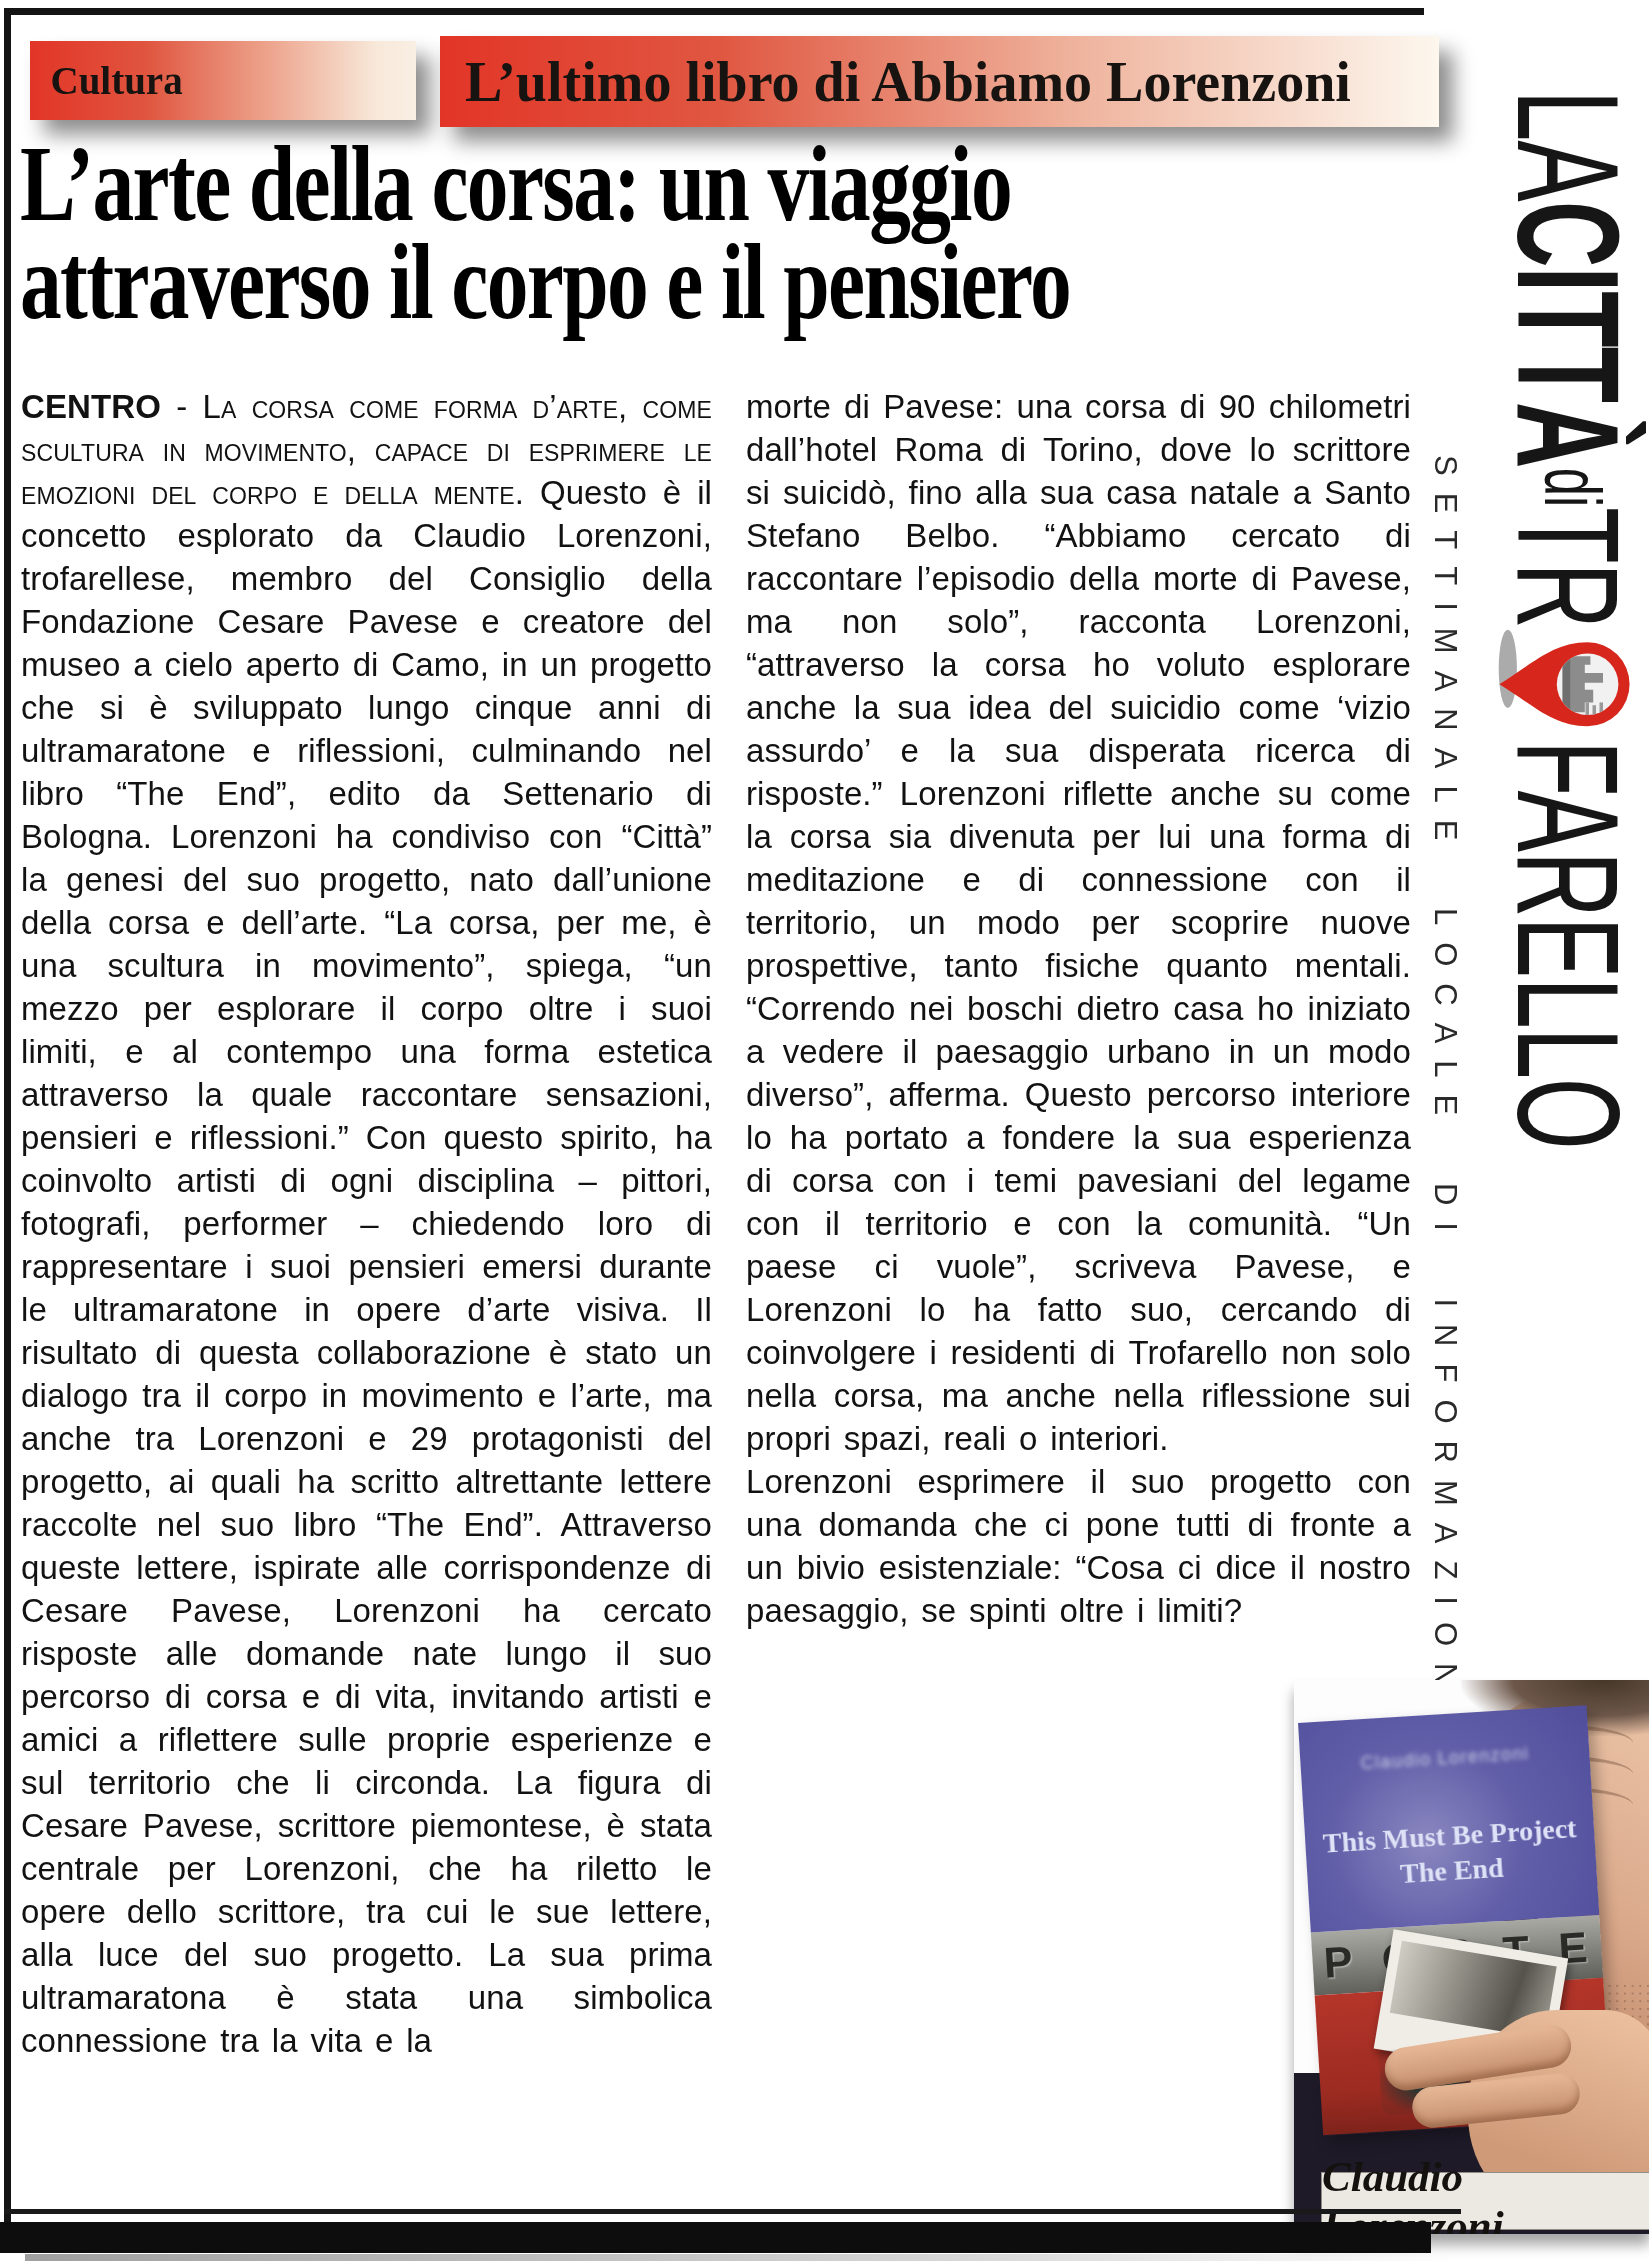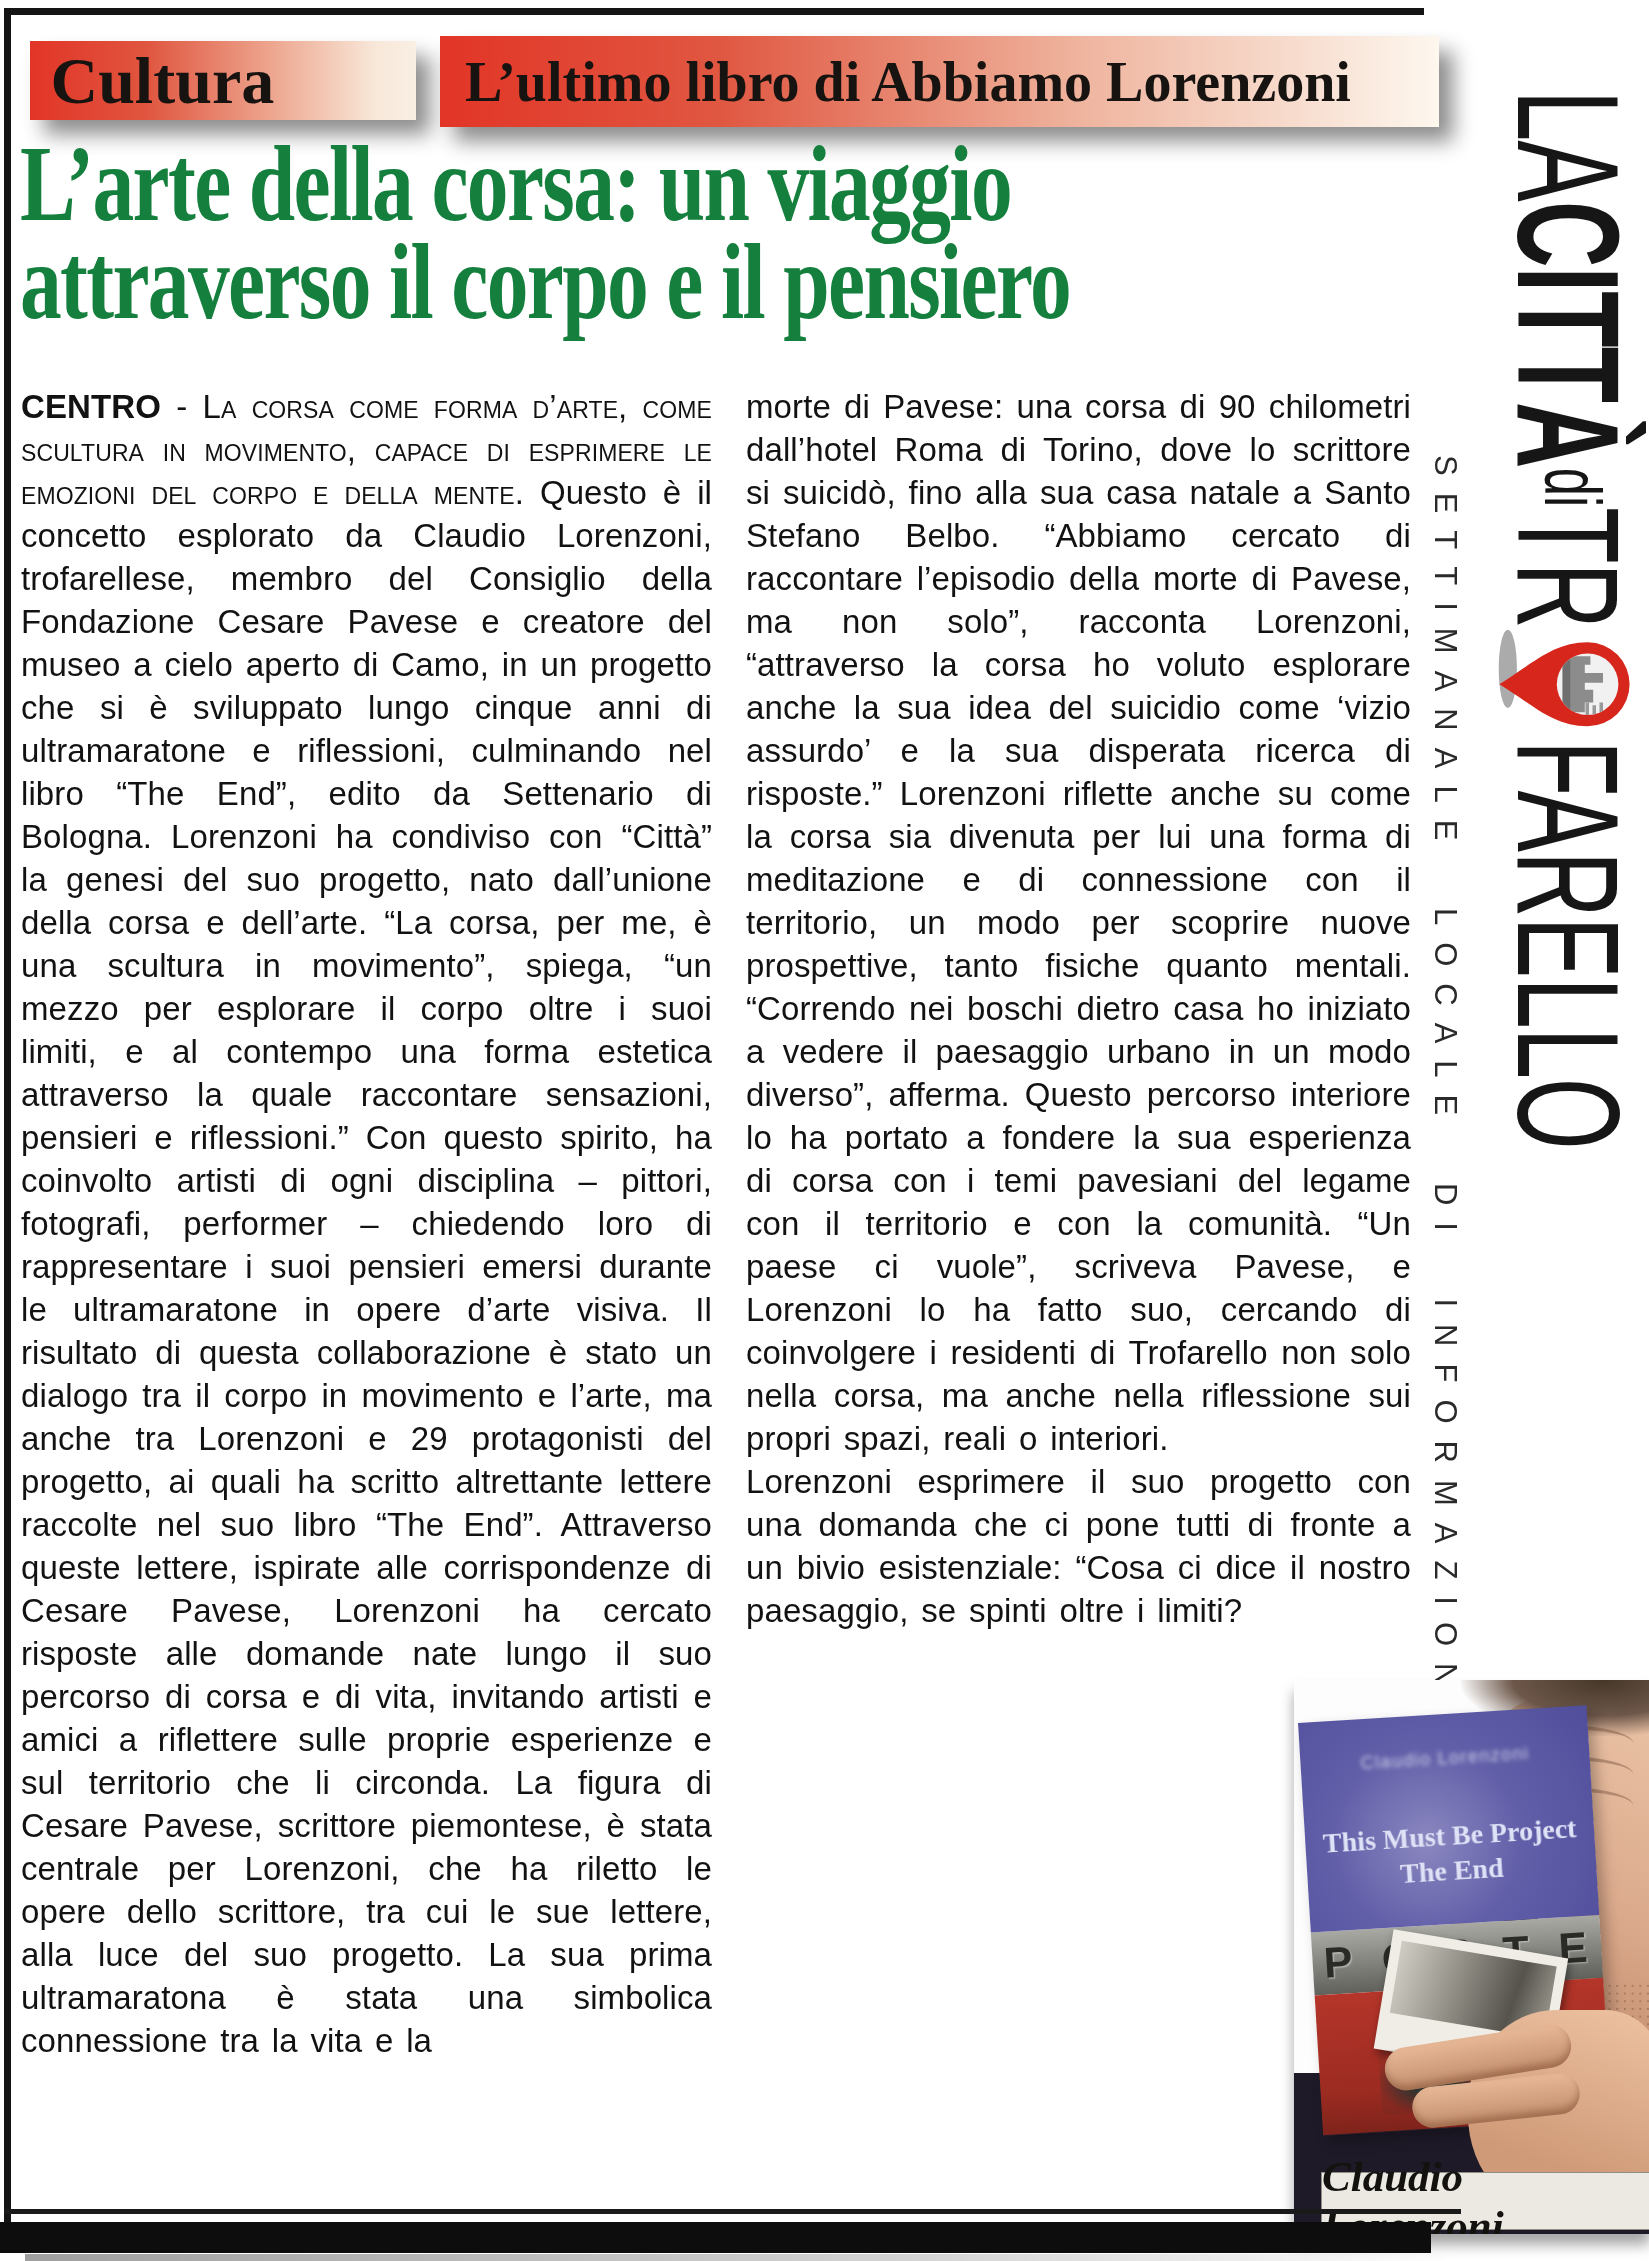--- a/index.html
+++ b/index.html
@@ -14,27 +14,27 @@
   .bar-bottom { position:absolute; left:0; top:2222px; width:1431px; height:31px; background:#0d0d0d; }
   .bar-shadow { position:absolute; left:25px; top:2254px; width:1431px; height:11.2px;
     background:linear-gradient(90deg, rgba(80,80,80,.55), rgba(120,120,120,.3) 65%, rgba(160,160,160,0)); }
 
   
   .kicker {
     position:absolute; display:flex; align-items:center;
     font-family:"Liberation Serif","DejaVu Serif",serif; font-weight:bold; color:#171310;
     box-shadow:14px 15.4px 19.6px rgba(0,0,0,.45);
   }
-  .kicker1 { left:29.5px; top:41px; width:365px; height:79px; font-size:66px; padding-left:21px;
+  .kicker1 { left:29.5px; top:41px; width:365px; height:79px; font-size:39px; padding-left:21px;
     background:linear-gradient(90deg,#e23527 0%,#e0553f 30%,#eda48d 62%,#f8e9da 90%,#f9efe3 100%); }
   .kicker2 { left:440px; top:36px; width:974px; height:91px; font-size:56px; padding-left:25px;
     background:linear-gradient(90deg,#e23527 0%,#e05741 28%,#efb49e 64%,#fdf7ee 100%); }
 
   
-  .headline { position:absolute; left:19.6px; top:135px; color:#15803d;
+  .headline { position:absolute; left:19.6px; top:135px; color:#000000;
     font-family:"Liberation Serif","DejaVu Serif",serif; font-weight:bold;
     font-size:107px; line-height:98px; letter-spacing:-2.1px; white-space:nowrap; }
   .squeeze { display:inline-block; transform:scaleX(.78); transform-origin:left top; }
 
   
   .col { position:absolute; top:342px; font-size:33px; line-height:43px; color:#121212;
     letter-spacing:0.1px; word-spacing:3.5px; text-align:justify;margin-top:43px; }
   .col1 { left:21px;   width:691px; }
   .col2 { left:746px; width:665px; }
   .col2-narrow { width:534px; }

